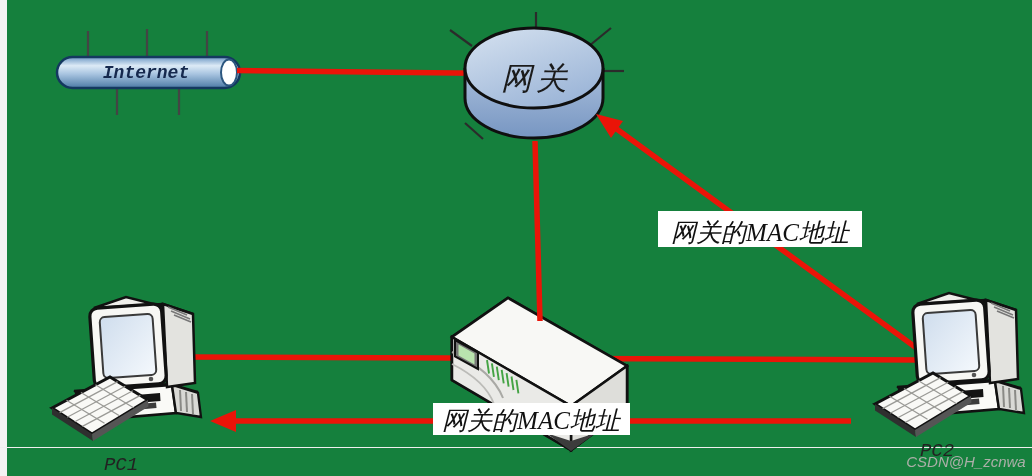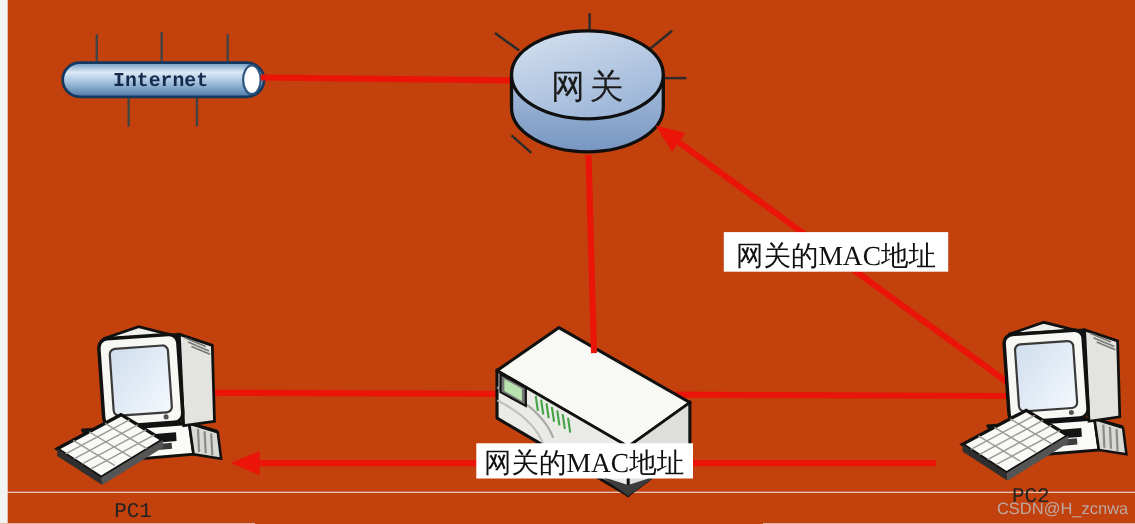--- a/index.html
+++ b/index.html
@@ -1,17 +1,17 @@
 <!DOCTYPE html>
 <html style="--link-red: #ea1408; --router-blue: #a7bddb; --pipe-blue: #7ba3cd; --led-green: #44a344;"><head>
 <meta charset="utf-8">
 <style>
   html,body{margin:0;padding:0;background:#ffffff;}
-  .stage{position:relative;width:1032px;height:476px;background:#c2410c;overflow:hidden;
-         font-family:"Liberation Sans",sans-serif;}
+  .stage{position:relative;width:1032px;height:476px;background:#15803d;overflow:hidden;
+         font-family:"Liberation Sans",sans-serif;font-style:italic;}
   svg{display:block;}
   .link{stroke:var(--link-red,#ea1408);stroke-width:5.5;fill:none;}
   .link-fill{fill:var(--link-red,#ea1408);stroke:none;}
   .led{stroke:var(--led-green,#44a344);stroke-width:1.9;}
   .cjk-label{font-family:"Liberation Serif",serif;font-size:25px;fill:#111;}
   .mono-label{font-family:"Liberation Mono",monospace;font-size:19px;fill:#222;}
   .node-label{font-family:"Liberation Serif",serif;fill:#1b1b1b;}
   .watermark{font-family:"Liberation Sans",sans-serif;font-size:15px;fill:#bcb4b4;opacity:.9;}
 </style>
 </head>

